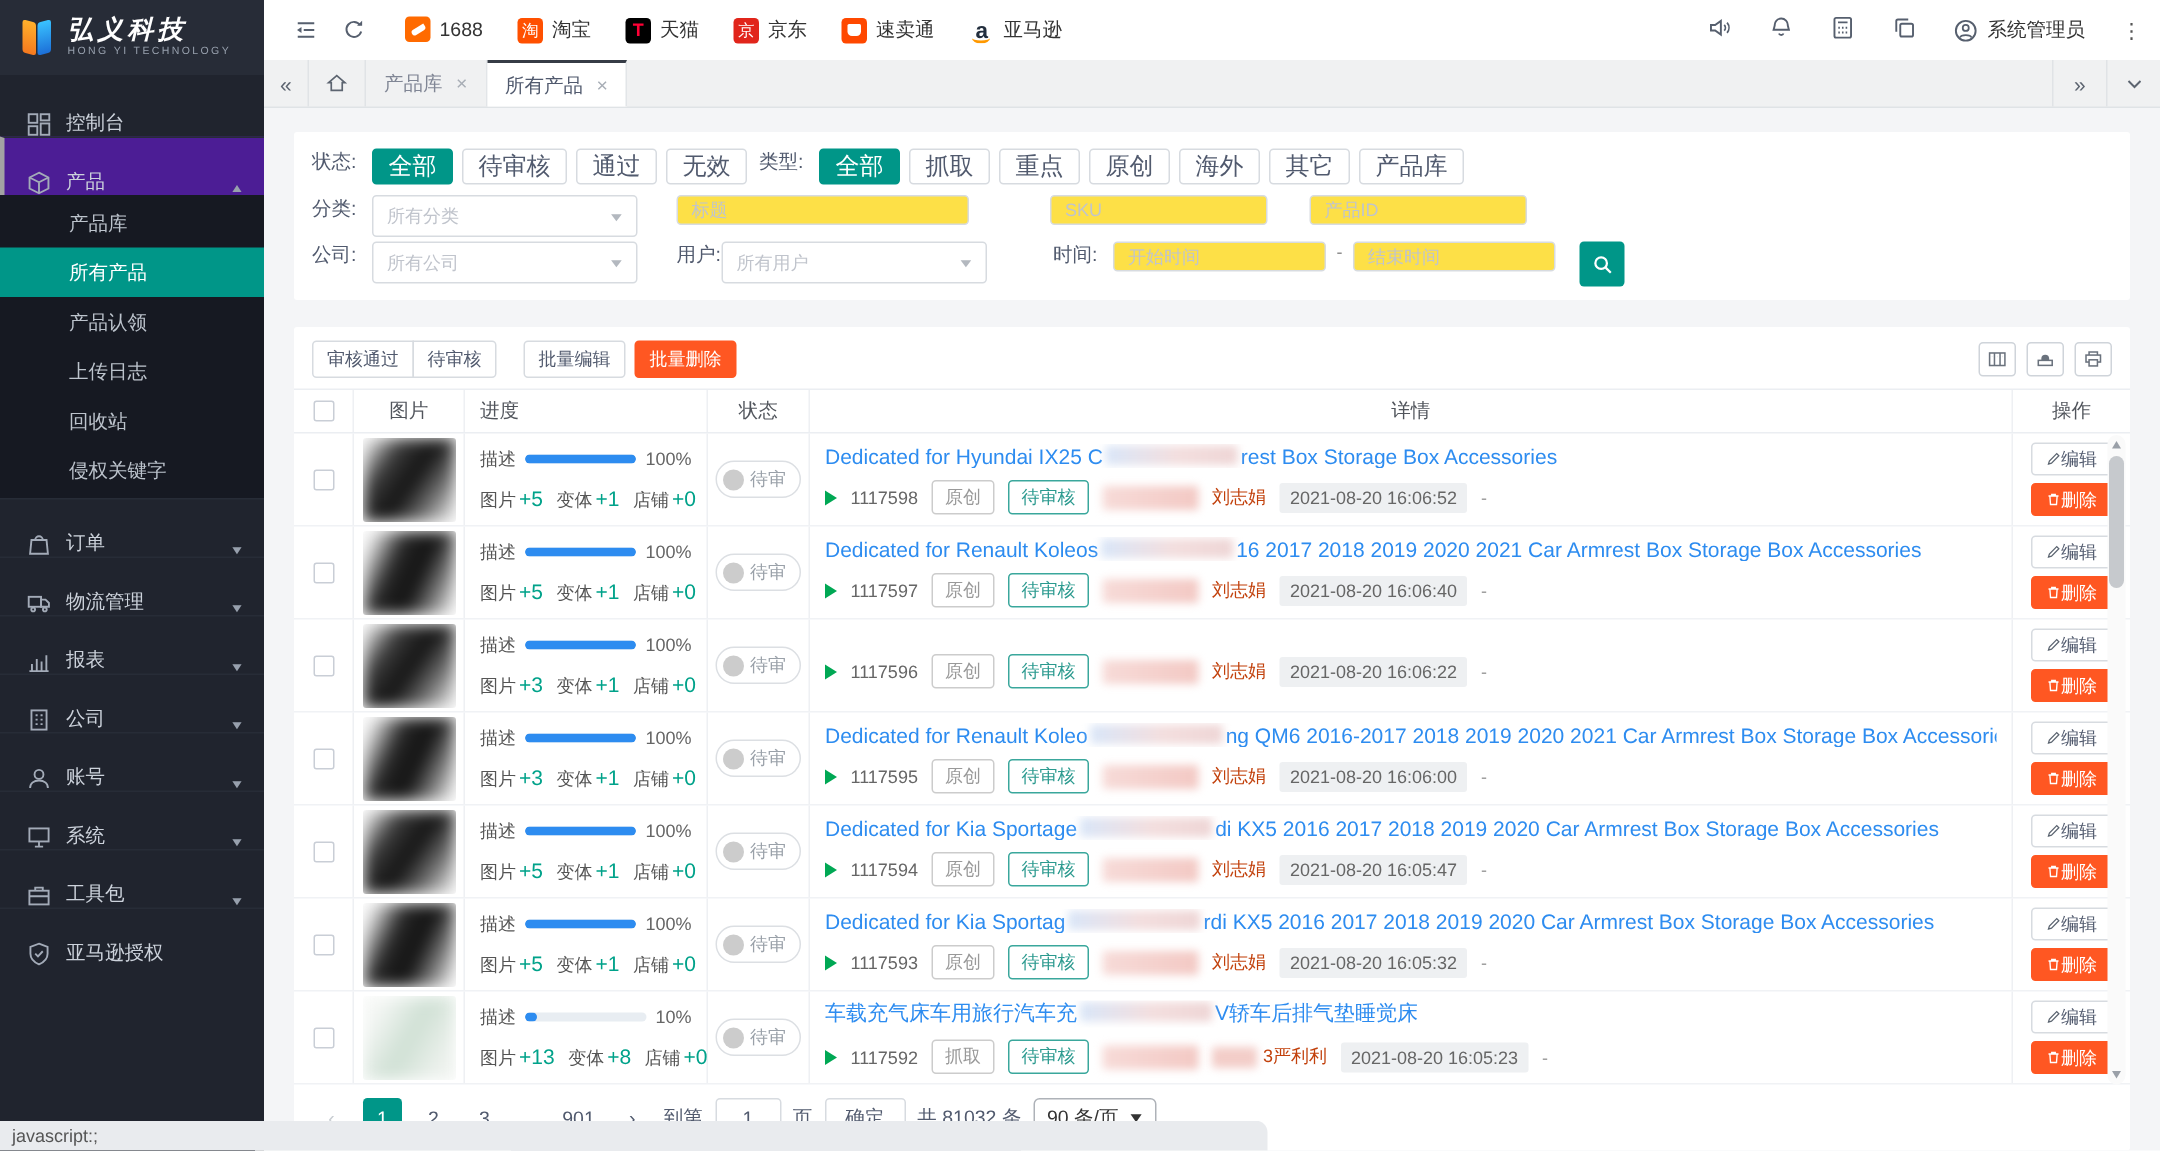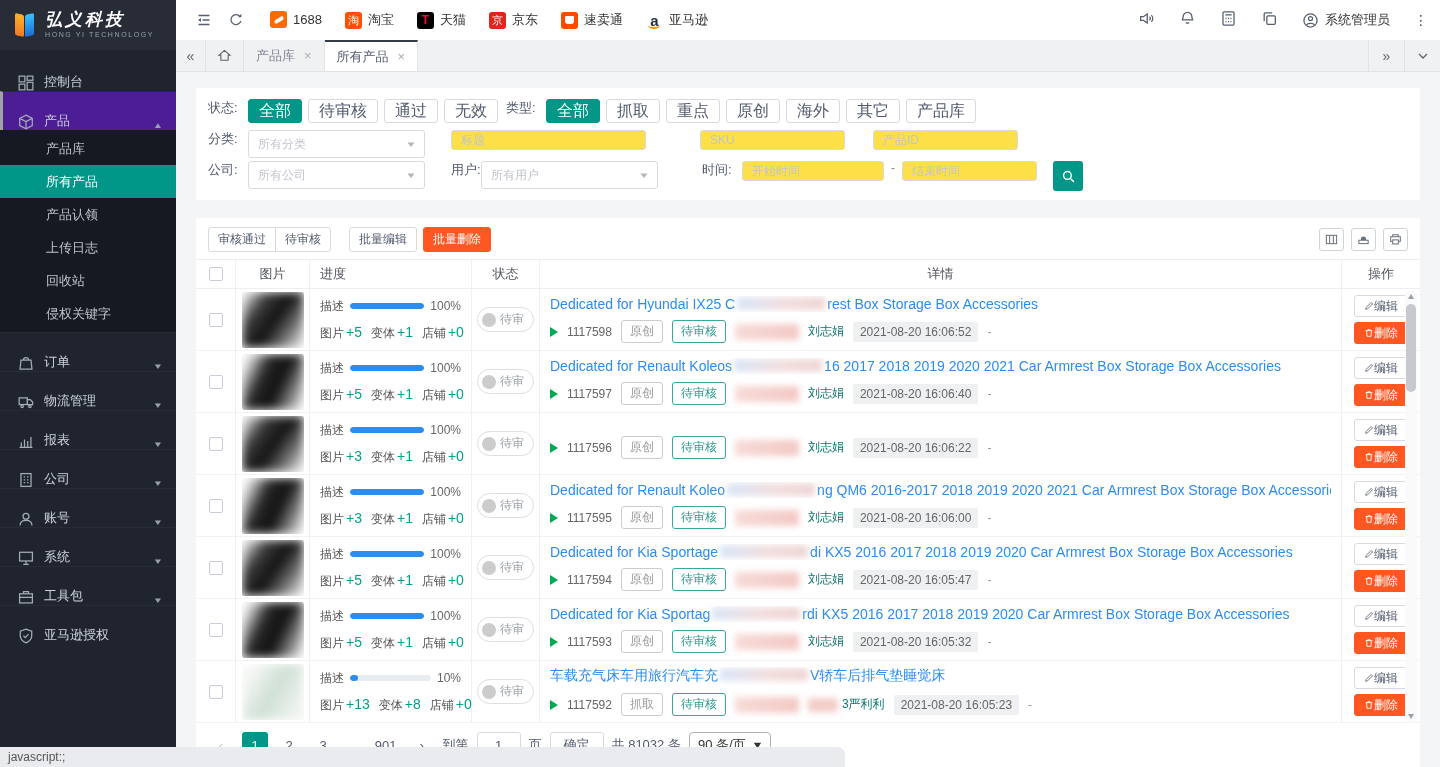--- a/index.html
+++ b/index.html
@@ -122,21 +122,21 @@
   .play{width:0;height:0;border-left:8px solid #00a854;border-top:5px solid transparent;border-bottom:5px solid transparent;cursor:pointer}
   .pid{color:#666}
   .tag{border:1px solid;border-radius:3px;padding:2px 8px;font-size:12px}
   .tag-gray{border-color:#ccc;color:#999}
   .tag-teal{border-color:#3aa79c;color:#2b9a8f}
   .blurchip{display:inline-block;border-radius:2px}
   .tchip{width:88px;height:13px;background:linear-gradient(90deg,#d9e6f8,#f3dede 55%,#eed5d5);filter:blur(3px);vertical-align:-1px;margin:0 2px}
   .cchip{width:64px;height:16px;background:linear-gradient(90deg,#f7dbd8,#f3c9c4);filter:blur(3px)}
   .uchip{display:none;width:30px;height:14px;background:#f3cdc8;filter:blur(3px);margin-right:-5px}
   .has-ublur .uchip{display:inline-block}
-  .duser{color:#0f766e}
+  .duser{color:#c2410c}
   .dtime{background:#eef0f2;color:#666;padding:3px 7px;border-radius:2px}
   .ddash{color:#999}
   .btn-edit,.btn-del{width:55px;height:22px;border-radius:3px;font-size:12px;display:flex;align-items:center;justify-content:center;gap:0;cursor:pointer;font-family:Liberation Serif, serif}
   .btn-edit{border:1px solid #d7dbe0;background:#fff;color:#515a6e}
   .btn-del{border:1px solid #ff5722;background:#ff5722;color:#fff}
   .vscroll{position:absolute;top:72px;right:3px;width:12px;bottom:44px;background:#fafafa;border-radius:6px}
   .vs-up,.vs-down{position:absolute;left:3px;width:0;height:0;border-left:3px solid transparent;border-right:3px solid transparent}
   .vs-up{top:4px;border-bottom:5px solid #9aa0a8}
   .vs-down{bottom:4px;border-top:5px solid #9aa0a8}
   .vs-thumb{position:absolute;top:14px;left:1px;width:10px;height:88px;background:#c6c9cd;border-radius:5px}

